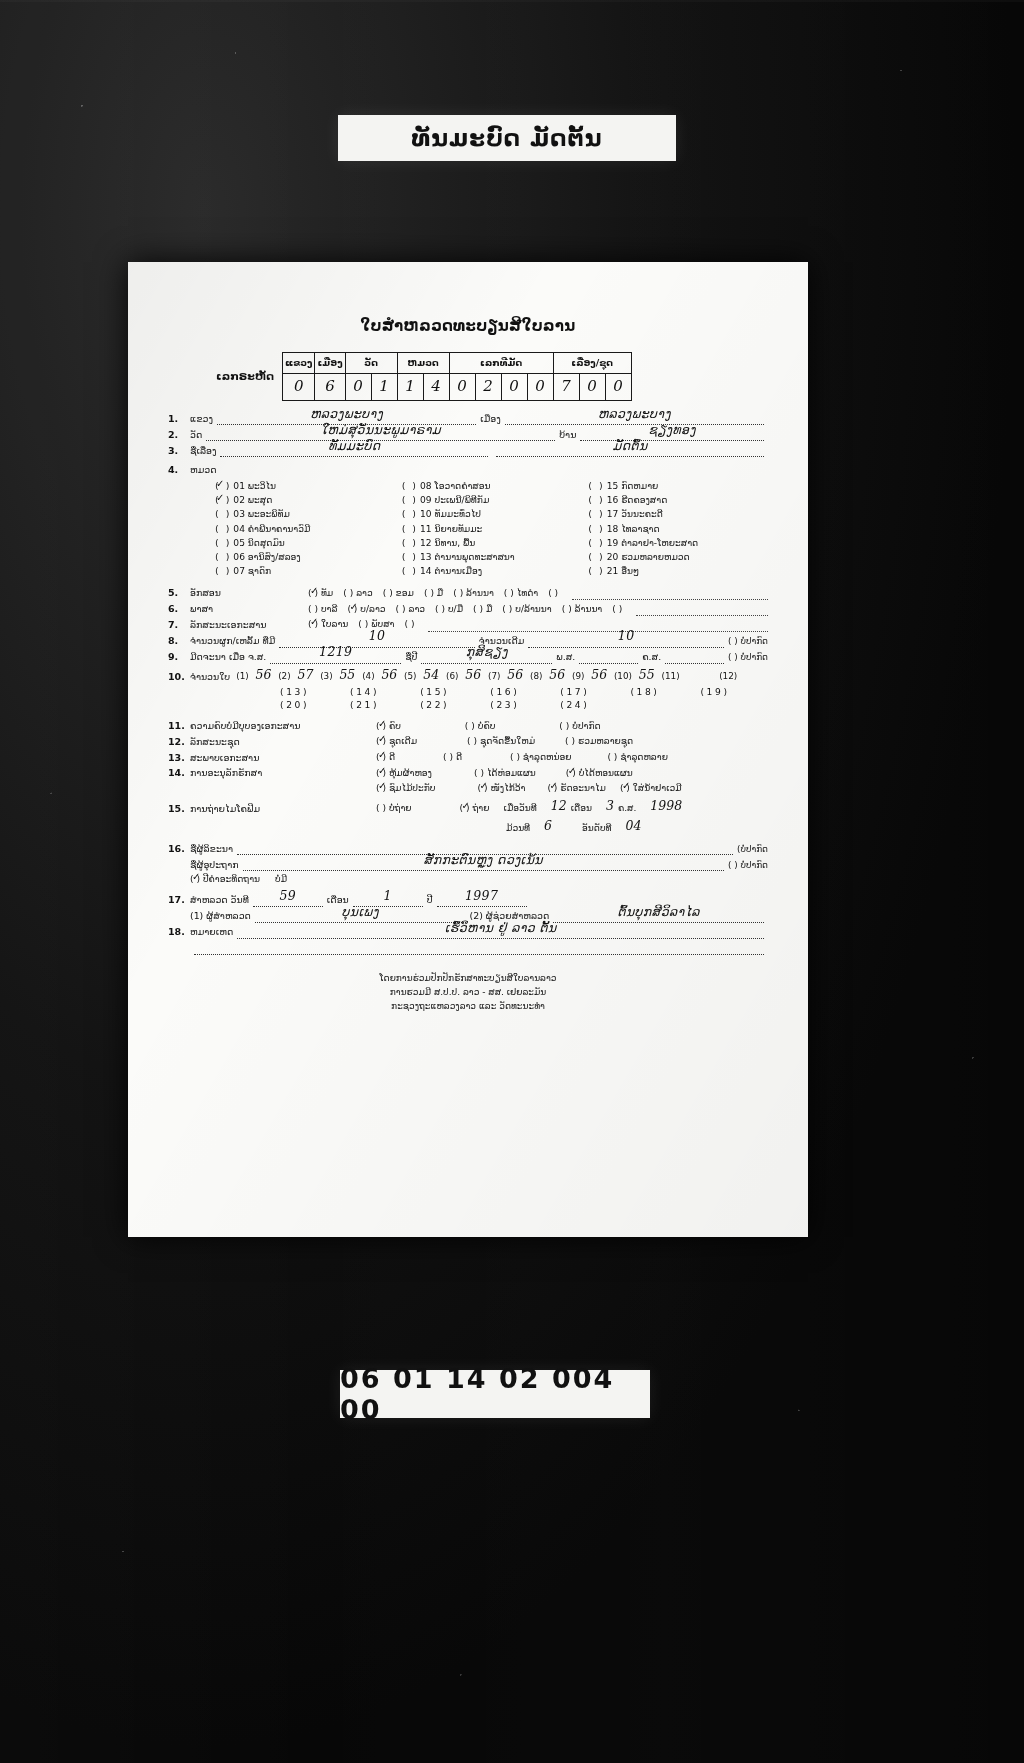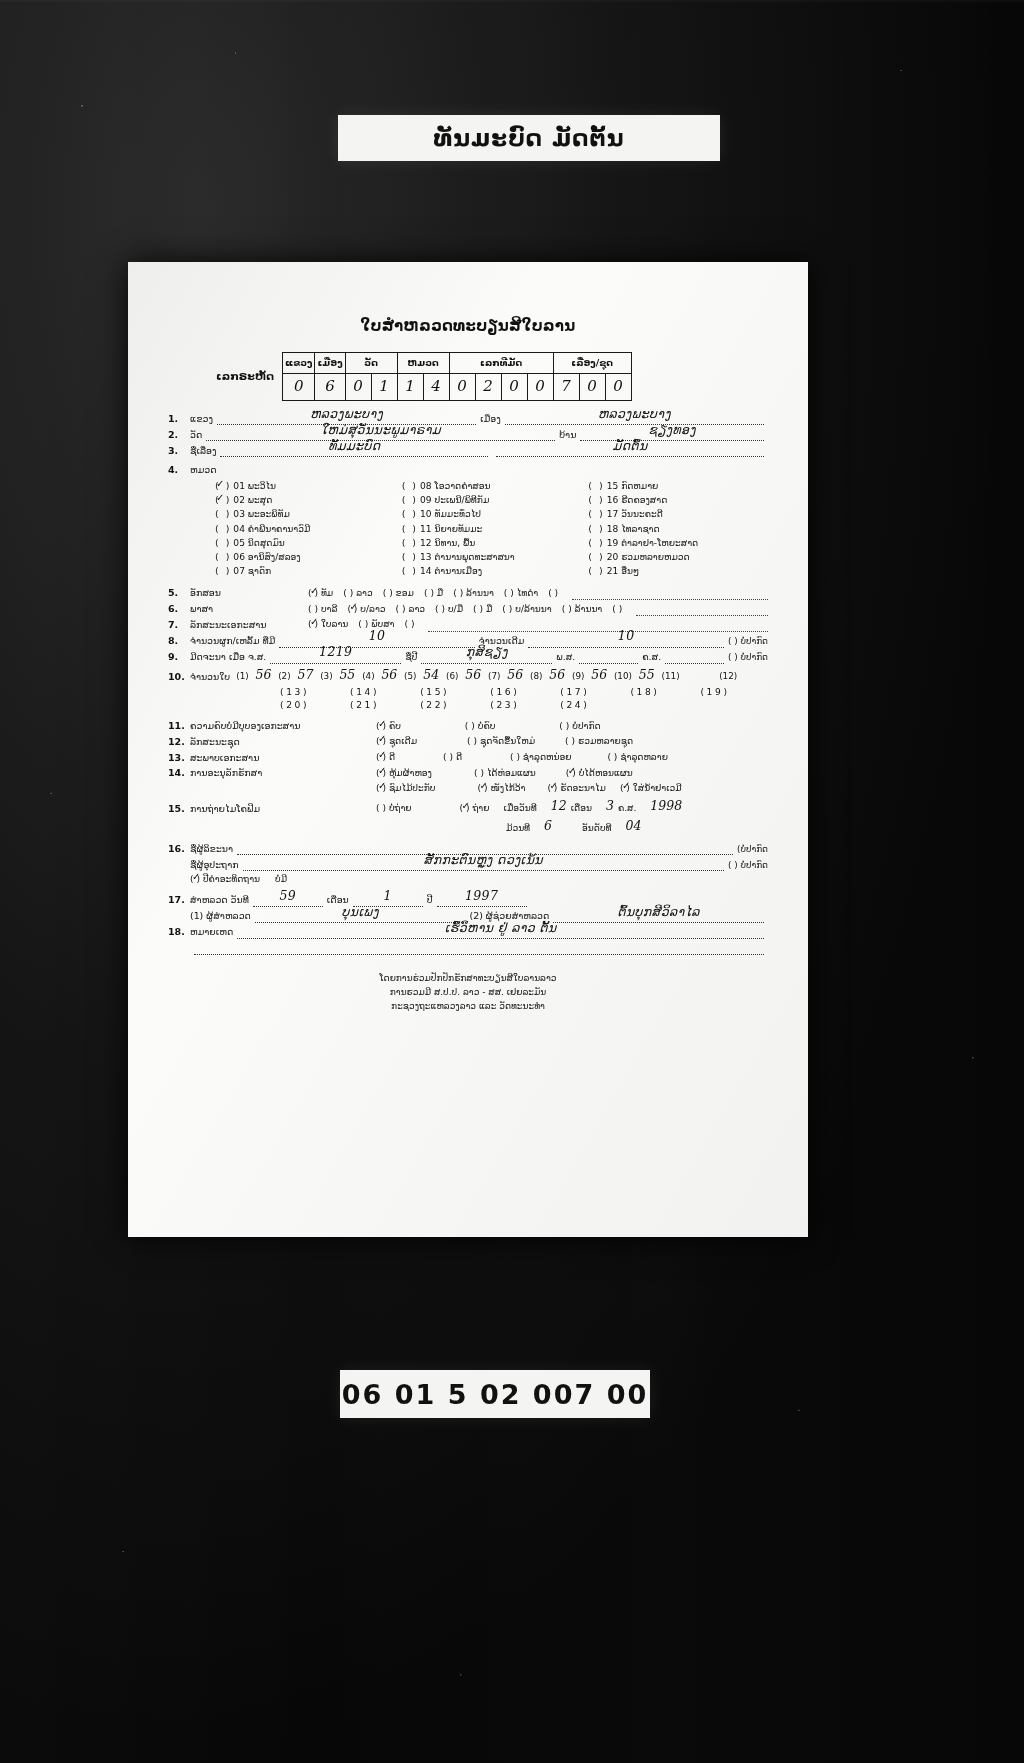--- a/index.html
+++ b/index.html
@@ -44,21 +44,21 @@
 
   
   .plate{
     position:absolute;
     background:#f4f4f2;
     color:#111;
     display:flex;align-items:center;justify-content:center;
     box-shadow:0 0 18px rgba(255,255,255,.08);
   }
   #top-plate{
-    left:338px;top:115px;width:382px;height:46px;
+    left:338px;top:115px;width:338px;height:46px;
     font-family:"DejaVu Sans", sans-serif;
     font-size:23px;font-weight:700;letter-spacing:1px;
   }
   #bottom-plate{
     left:340px;top:1370px;width:310px;height:48px;
     font-family:"DejaVu Sans", sans-serif;
     font-size:27px;font-weight:700;letter-spacing:2px;
   }
 
   
@@ -542,14 +542,14 @@
       <div>ໂດຍການຮ່ວມປັກປັກຮັກສາທະບຽນສີໃບລານລາວ</div>
       <div>ການຮວມມີ ສ.ປ.ປ. ລາວ - ສສ. ເຢຍລະມັນ</div>
       <div>ກະຊວງຖະແຫລວງລາວ ແລະ ວັດທະນະທຳ</div>
     </div>
 
   </div>
   <div class="paper-shade"></div>
 </div>
 
 <div class="plate" id="bottom-plate">
-  <span>06 01 5 02 007 00</span>
+  <span>06 01 14 02 004 00</span>
 </div>
 
 </body></html>

